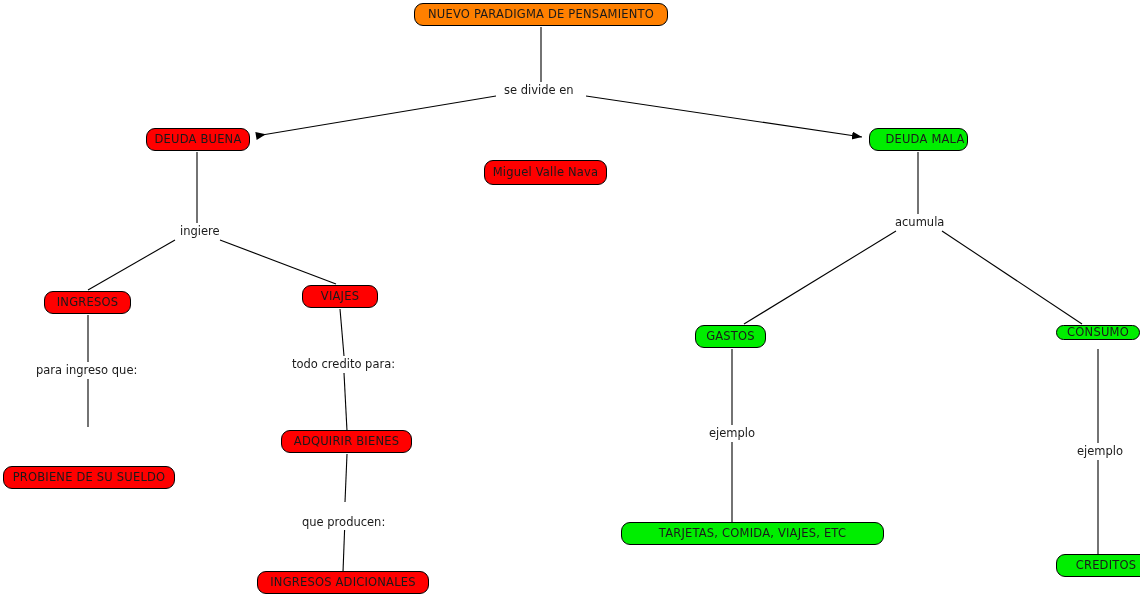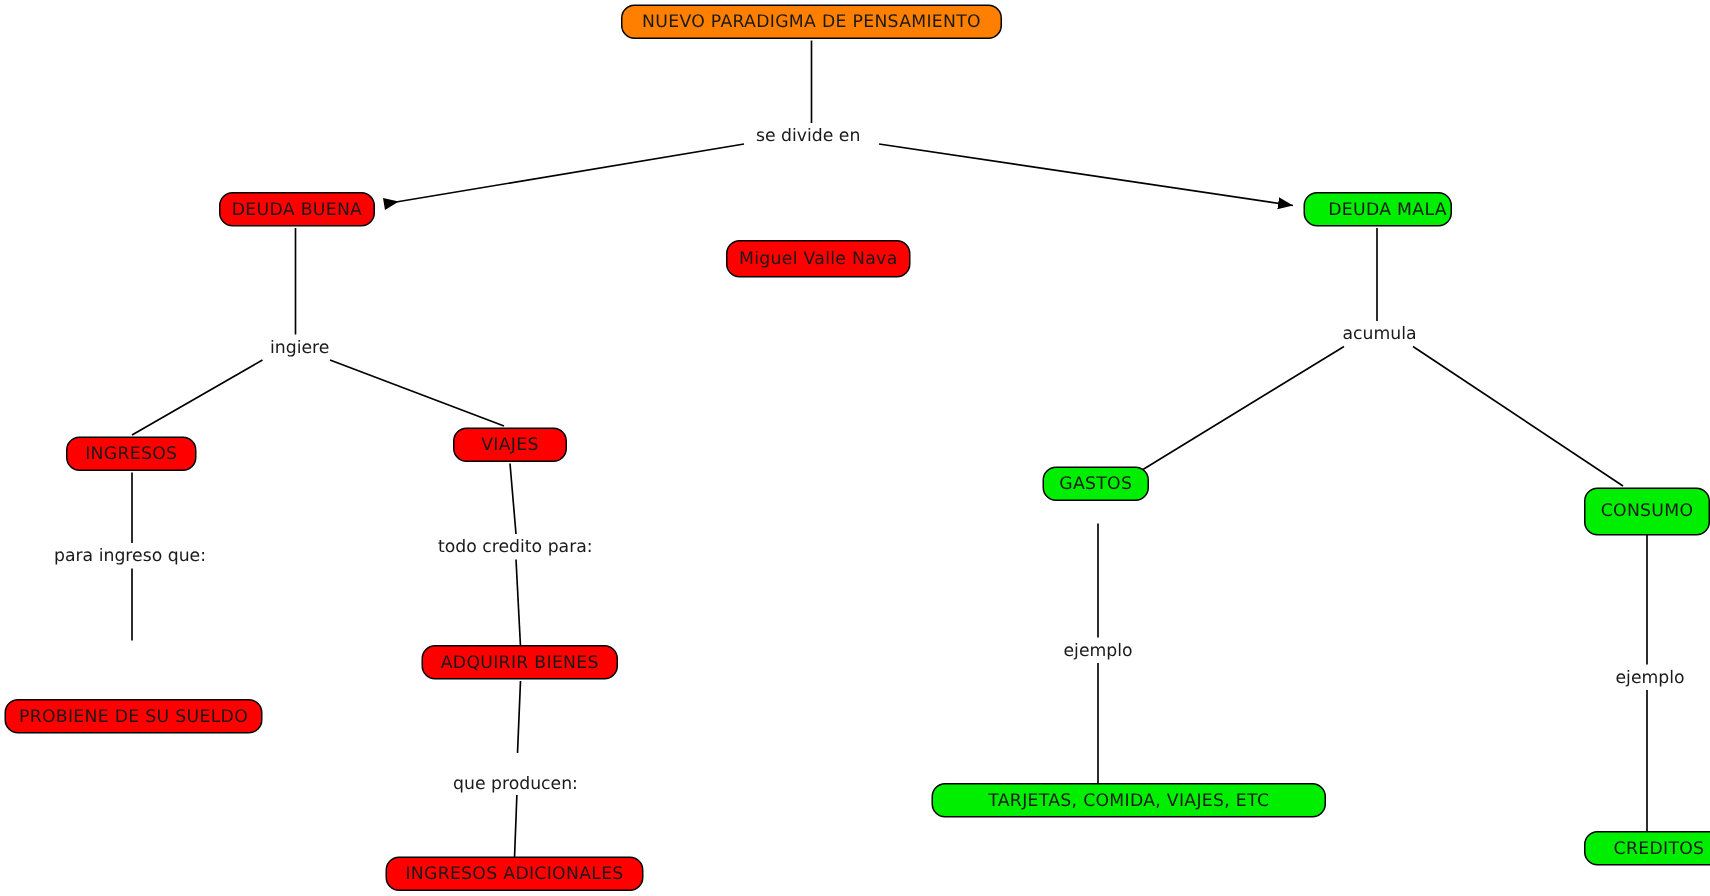--- a/index.html
+++ b/index.html
@@ -111,22 +111,22 @@
 
     <line x1="1098" y1="460" x2="1098" y2="555" stroke="#000" stroke-width="1.1"></line>
   </svg>
 
   <div class="node orange" style="left: 414px; top: 3px; width: 254px; height: 23px;">NUEVO PARADIGMA DE PENSAMIENTO</div>
   <div class="node red" style="left: 146px; top: 128px; width: 104px; height: 23px;">DEUDA BUENA</div>
   <div class="node red" style="left: 484px; top: 160px; width: 123px; height: 25px;">Miguel Valle Nava</div>
   <div class="node green" style="left: 869px; top: 128px; width: 99px; height: 23px; padding-left: 21px;">DEUDA MALA</div>
   <div class="node red" style="left: 44px; top: 291px; width: 87px; height: 23px;">INGRESOS</div>
   <div class="node red" style="left: 302px; top: 285px; width: 76px; height: 23px;">VIAJES</div>
-  <div class="node green" style="left: 695px; top: 311px; width: 71px; height: 23px;">GASTOS</div>
-  <div class="node green" style="left: 1056px; top: 325px; width: 84px; height: 32px;">CONSUMO</div>
+  <div class="node green" style="left: 695px; top: 325px; width: 71px; height: 23px;">GASTOS</div>
+  <div class="node green" style="left: 1056px; top: 325px; width: 84px; height: 15px;">CONSUMO</div>
   <div class="node red" style="left: 3px; top: 426px; width: 172px; height: 23px; margin-top: 40px;">PROBIENE DE SU SUELDO</div>
   <div class="node red" style="left: 281px; top: 430px; width: 131px; height: 23px;">ADQUIRIR BIENES</div>
   <div class="node green" style="left: 621px; top: 522px; width: 263px; height: 23px;">TARJETAS, COMIDA, VIAJES, ETC</div>
   <div class="node red" style="left: 257px; top: 571px; width: 172px; height: 23px; text-align: right;">INGRESOS ADICIONALES</div>
   <div class="node green" style="left: 1056px; top: 554px; width: 100px; height: 23px;">CREDITOS</div>
 
   <div class="link-label" style="left: 501px; top: 84px;">se divide en</div>
   <div class="link-label" style="left: 177px; top: 225px;">ingiere</div>
   <div class="link-label" style="left: 892px; top: 216px;">acumula</div>
   <div class="link-label" style="left: 33px; top: 364px;">para ingreso que:</div>

